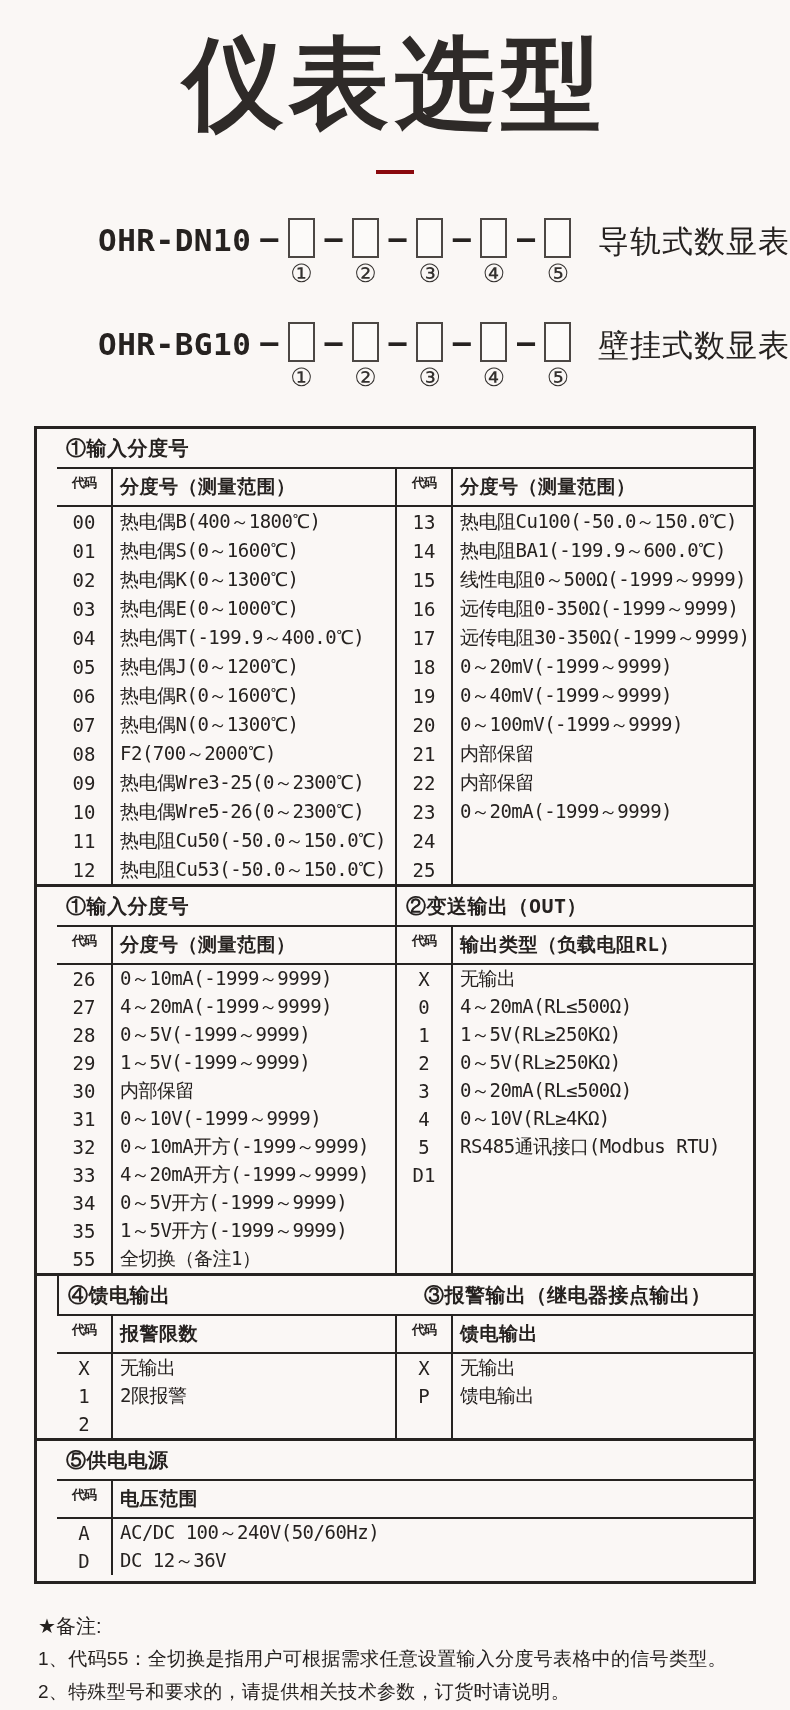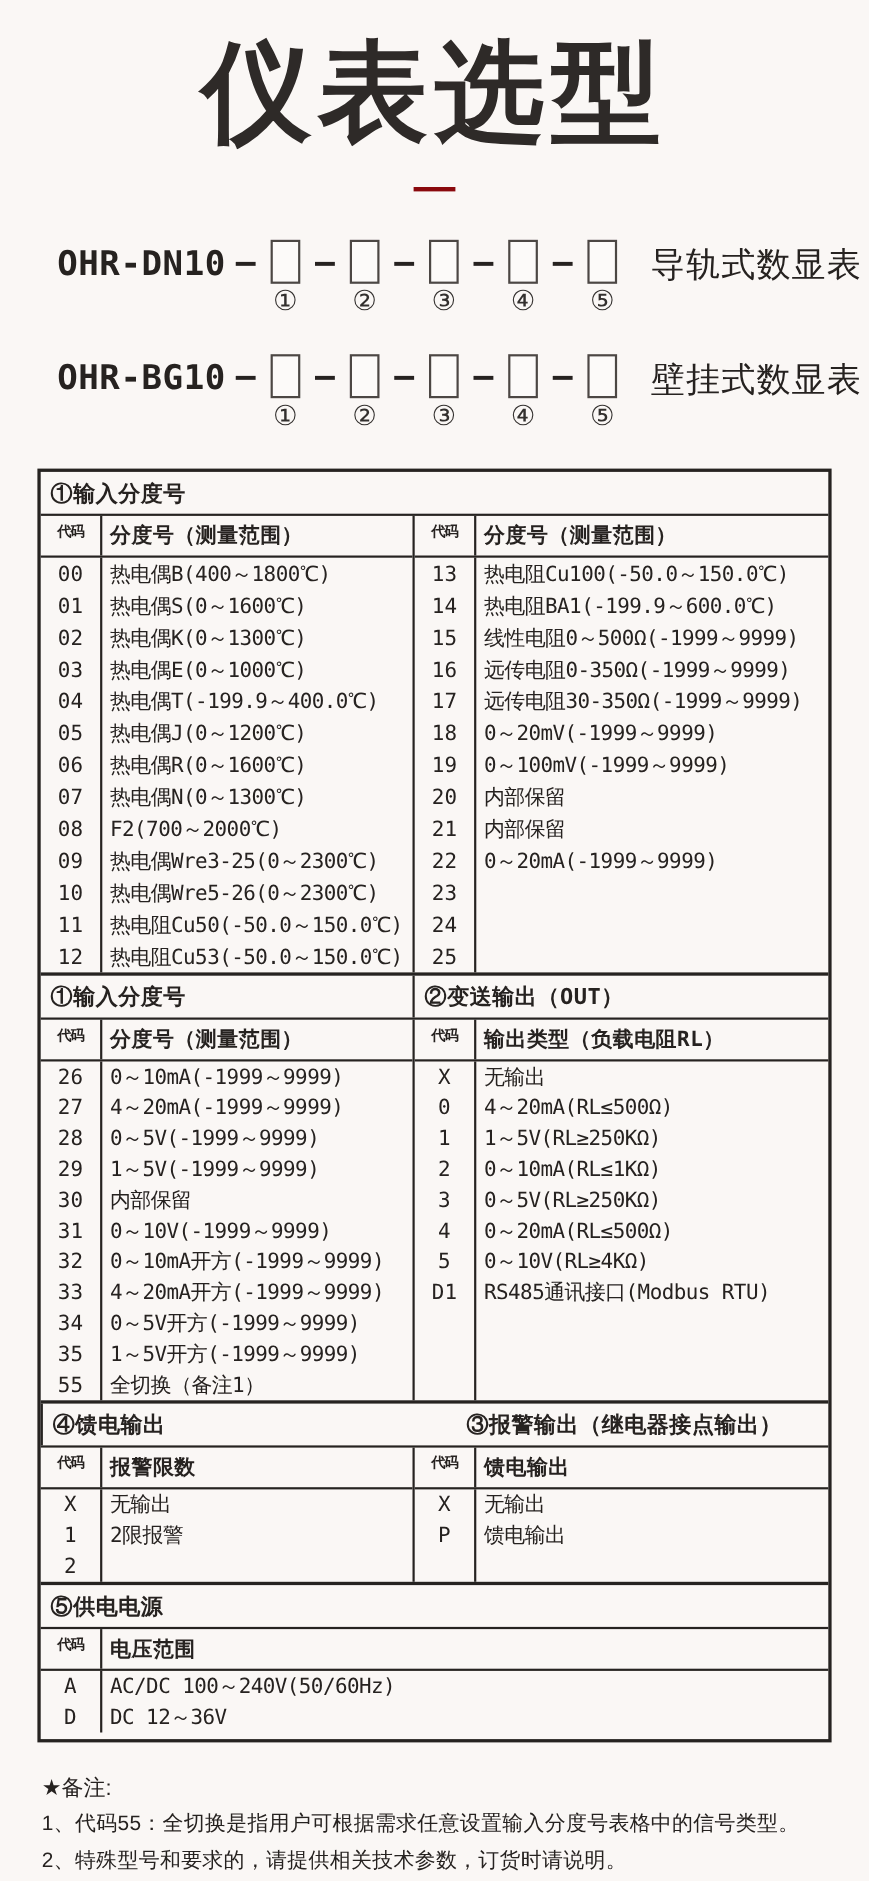--- a/index.html
+++ b/index.html
@@ -21,34 +21,34 @@
     color:#2e2a28;
     font-family:"DejaVu Sans","Liberation Sans",sans-serif;
   }
   .title-underline{
     width:38px;height:4px;
     background:#8a090d;
     margin:30px auto 0;
   }
   
   .models{margin:44px 0 0 52px;}
-  .model-row{display:flex;align-items:flex-start;margin-bottom:16px;height:88px;}
+  .model-row{display:flex;align-items:flex-start;margin-bottom:16px;height:88px;margin-left:46px;}
   .m-prefix{font-size:31px;font-weight:bold;letter-spacing:0.5px;line-height:44px;white-space:nowrap;}
   .m-dash{font-size:30px;font-weight:bold;line-height:42px;margin:0 9px;}
   .m-slot{display:flex;flex-direction:column;align-items:center;width:36px;}
   .m-box{width:27px;height:40px;border:2px solid #4c4744;background:#fcfaf9;box-sizing:border-box;}
   .m-num{font-size:25px;margin-top:3px;line-height:26px;color:#33302e;}
   .m-label{font-size:31px;line-height:46px;margin-left:26px;letter-spacing:1px;white-space:nowrap;}
   
   .sel-table{
     margin:4px 34px 0;
     border:3px solid #262321;
     background:#faf7f5;
   }
-  .t-section{border-top:3px solid #262321;}
+  .t-section{border-top:3px solid #262321;padding-left:20px;}
   .t-section:first-child{border-top:none;}
   .sec-title-row{display:flex;border-bottom:2px solid #262321;}
   .sec-title{flex:1;font-weight:bold;font-size:20px;padding:6px 0 5px 9px;letter-spacing:0.5px;white-space:nowrap;}
   .sec-title.split-left{flex:0 0 329px;}
   .sec-title.split-right{border-left:2px solid #262321;}
   .sec-body{display:flex;align-items:stretch;}
   .t-half{display:flex;flex-direction:column;}
   .t-half.left{flex:0 0 338px;}
   .t-half.right{flex:1;border-left:2px solid #262321;}
   .t-half.single{flex:1;}
@@ -204,20 +204,21 @@
               <div class="code-cell">24</div>
               <div class="code-cell">25</div>
             </div>
             <div class="descs">
               <div class="desc-cell">热电阻Cu100(-50.0～150.0℃)</div>
               <div class="desc-cell">热电阻BA1(-199.9～600.0℃)</div>
               <div class="desc-cell">线性电阻0～500Ω(-1999～9999)</div>
               <div class="desc-cell">远传电阻0-350Ω(-1999～9999)</div>
               <div class="desc-cell">远传电阻30-350Ω(-1999～9999)</div>
               <div class="desc-cell">0～20mV(-1999～9999)</div>
+              <div class="desc-cell">0～40mV(-1999～9999)</div>
               <div class="desc-cell">0～100mV(-1999～9999)</div>
               <div class="desc-cell">内部保留</div>
               <div class="desc-cell">内部保留</div>
               <div class="desc-cell">0～20mA(-1999～9999)</div>
             </div>
           </div>
         </div>
       </div>
     </div>
     <div class="t-section sec1">
@@ -273,21 +274,20 @@
               <div class="code-cell">2</div>
               <div class="code-cell">3</div>
               <div class="code-cell">4</div>
               <div class="code-cell">5</div>
               <div class="code-cell">D1</div>
             </div>
             <div class="descs">
               <div class="desc-cell">无输出</div>
               <div class="desc-cell">4～20mA(RL≤500Ω)</div>
               <div class="desc-cell">1～5V(RL≥250KΩ)</div>
-              <div class="desc-cell">0～10mA(RL≤1KΩ)</div>
               <div class="desc-cell">0～5V(RL≥250KΩ)</div>
               <div class="desc-cell">0～20mA(RL≤500Ω)</div>
               <div class="desc-cell">0～10V(RL≥4KΩ)</div>
               <div class="desc-cell">RS485通讯接口(Modbus RTU)</div>
             </div>
           </div>
         </div>
       </div>
     </div>
     <div class="t-section sec2">

